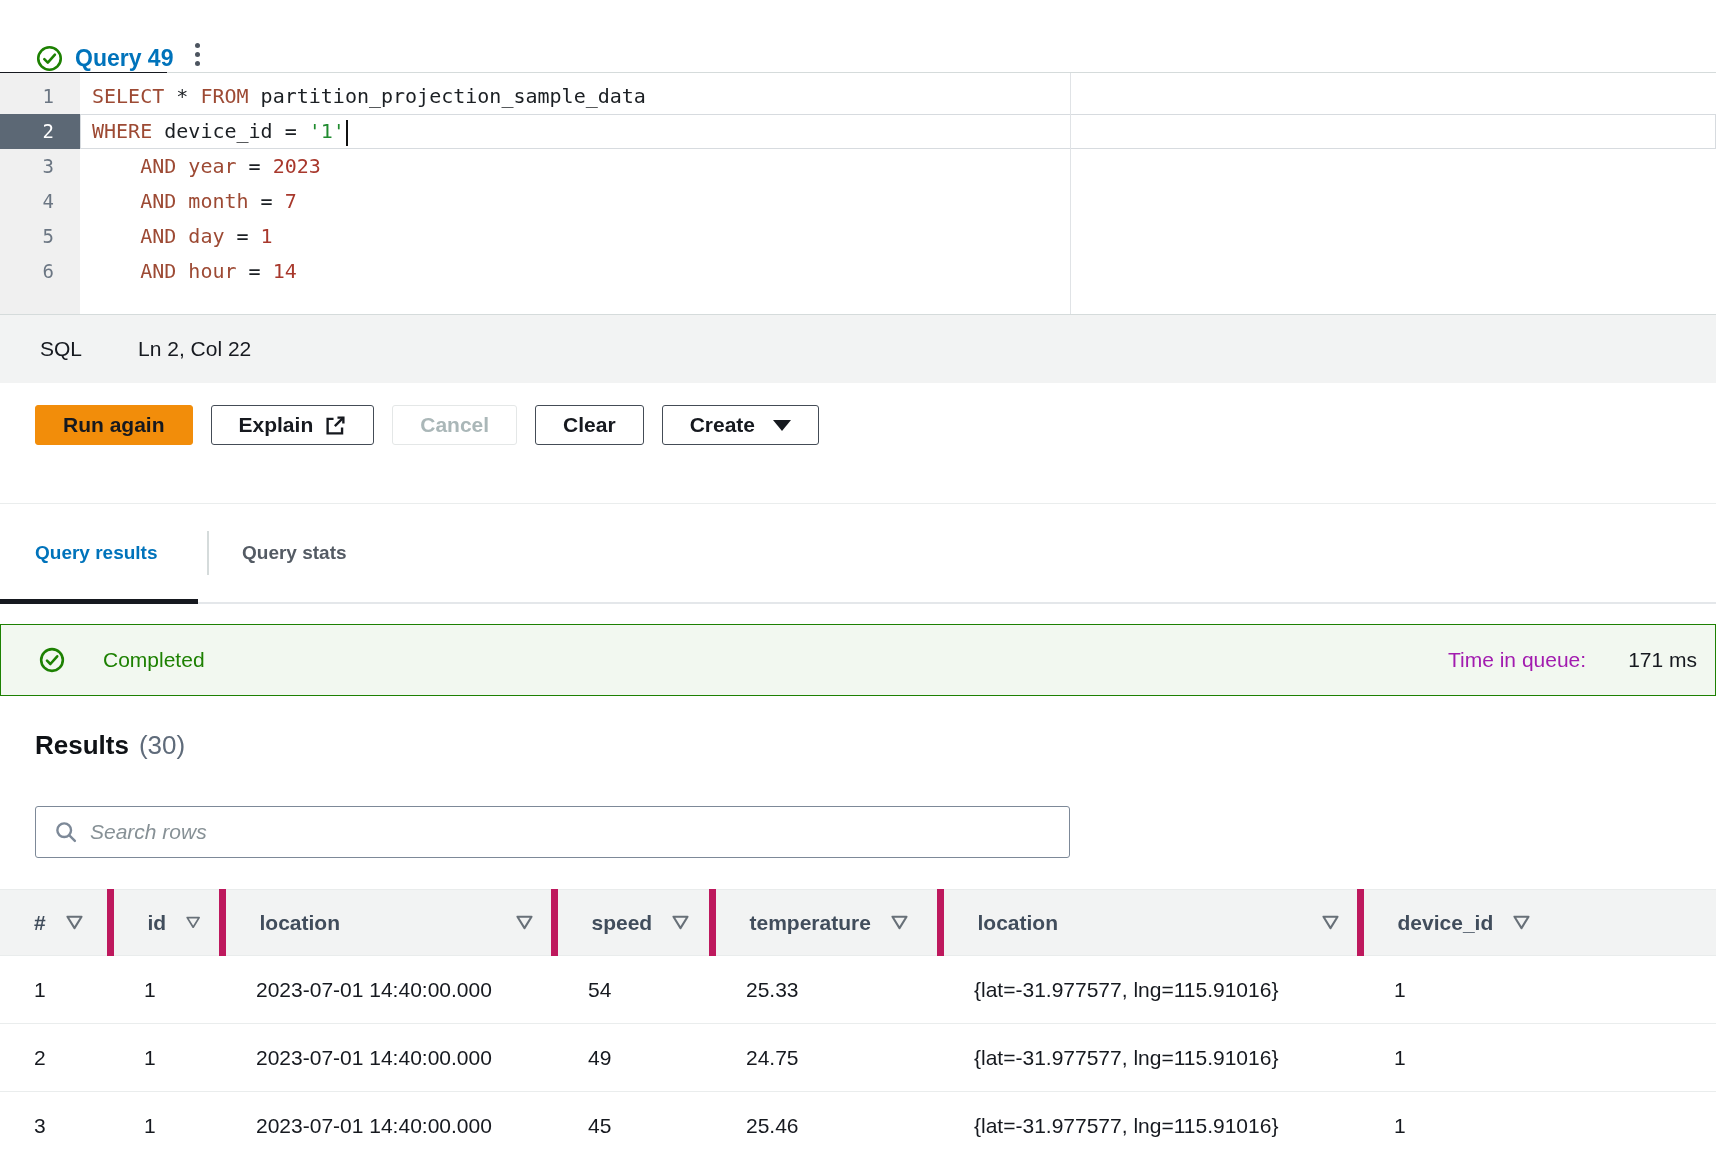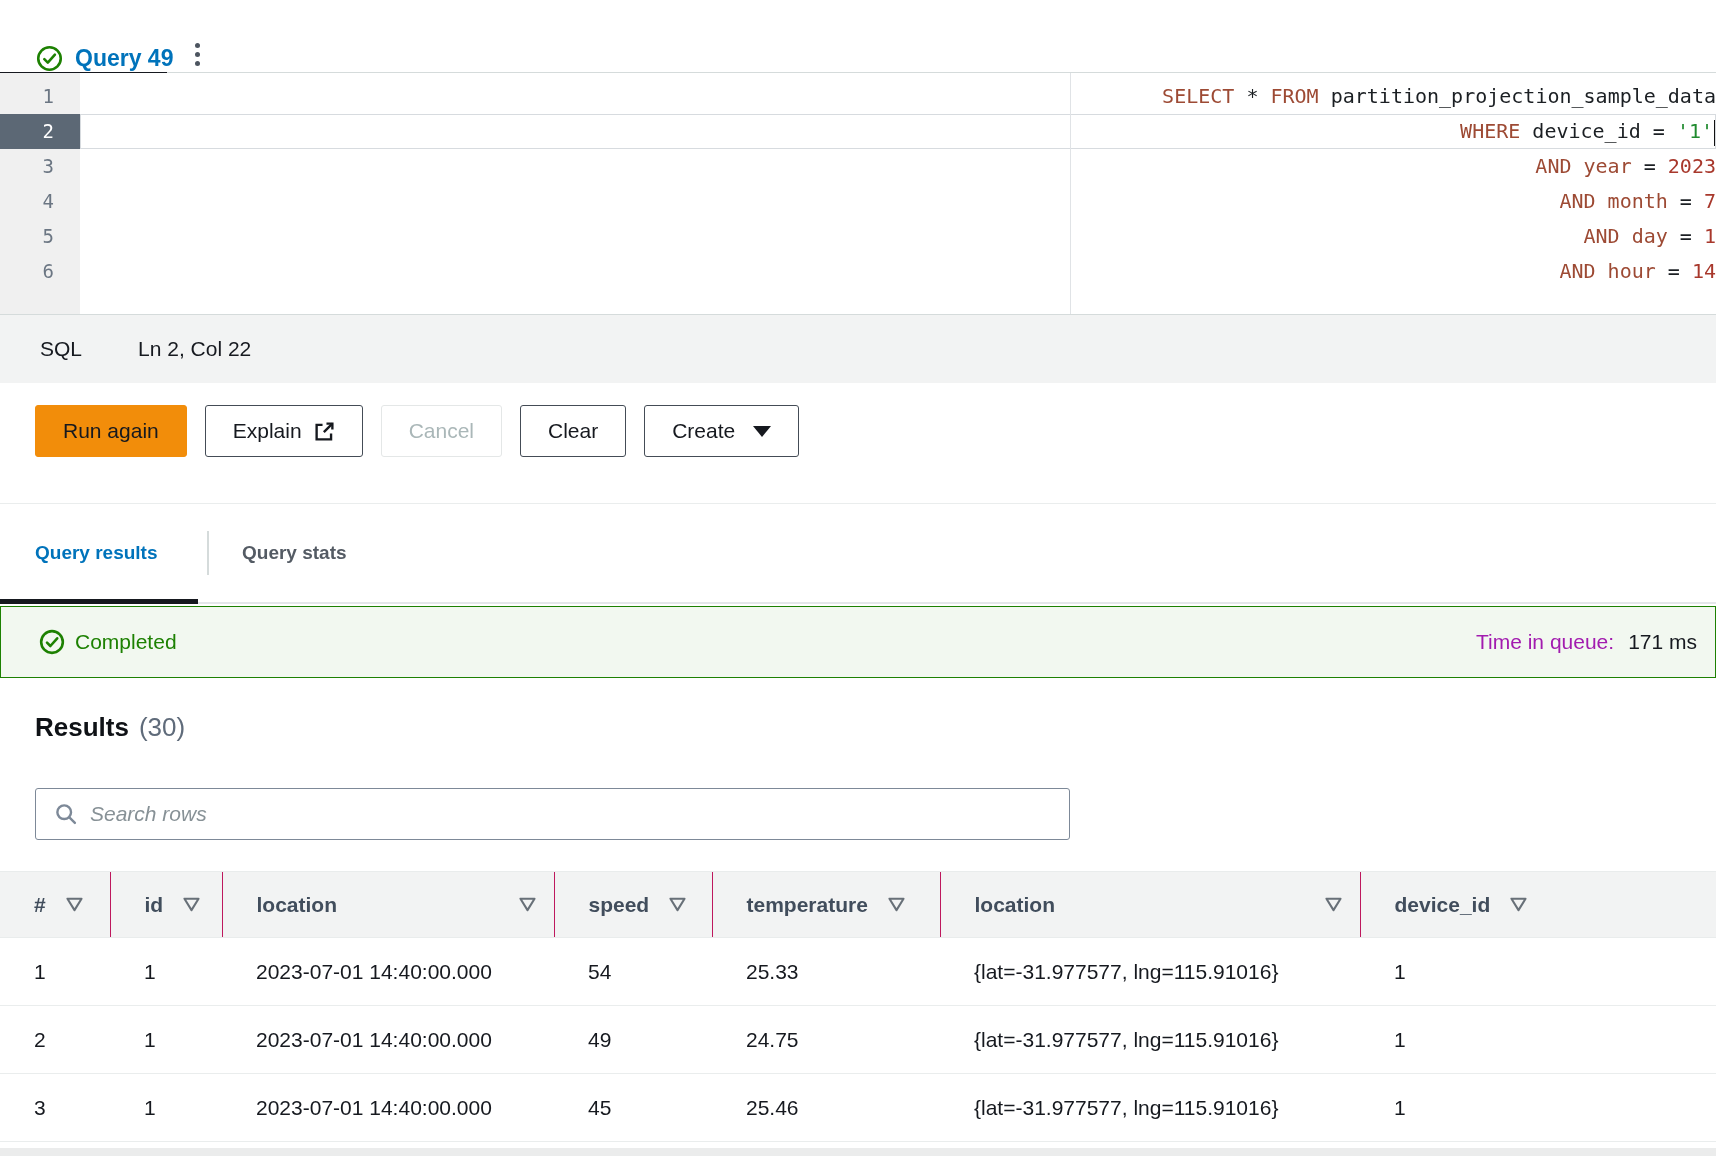--- a/index.html
+++ b/index.html
@@ -16,57 +16,57 @@
   .kebab i { width:5px; height:5px; border-radius:50%; background:#4d5560; }
 
   
   .editor { position:relative; height:241px; display:flex; background:#fff; }
   .gutter { width:80px; background:#f0f0f0; padding-top:6px; flex:none; }
   .gut { height:35px; line-height:35px; text-align:right; padding-right:26px;
          font-family:"DejaVu Sans Mono", monospace; font-size:19px; color:#6b7683; }
   .gut.active { background:#5c6875; color:#fff; }
   .codearea { flex:1; padding-top:6px; position:relative; }
   .codeline { height:35px; line-height:35px; padding-left:12px; white-space:pre;
-              font-family:"DejaVu Sans Mono", monospace; font-size:20px; color:#1b1f23;text-align:right; }
+              font-family:"DejaVu Sans Mono", monospace; font-size:20px; color:#1b1f23; }
   .codeline.active { outline:1px solid #d7dbdf; outline-offset:-1px; }
   .tok-kw { color:#9d4a34; }
   .tok-num { color:#a8382c; }
   .tok-str { color:#208b2f; }
   .tok-plain { color:#1b1f23; }
   .cursor { display:inline-block; width:2px; height:26px; background:#111; vertical-align:middle; margin-left:1px; }
   .print-margin { position:absolute; top:0; bottom:0; left:1070px; width:1px; background:#e0e3e6; }
 
   
   .statusbar { height:69px; background:#f2f3f3; border-top:1px solid #d5dbdb;
                display:flex; align-items:center; padding-left:40px; font-size:21px; color:#16191f; }
   .statusbar .lang { margin-right:56px; }
 
   
   .actions { margin:22px 0 0 35px; height:52px; display:flex; gap:18px; }
-  .btn { height:52px; display:inline-flex; align-items:center; gap:12px; padding:8px 27px;
-         font-family:"Liberation Sans", sans-serif; font-size:21px; font-weight:400;
+  .btn { height:40px; display:inline-flex; align-items:center; gap:12px; padding:8px 27px;
+         font-family:"Liberation Sans", sans-serif; font-size:21px; font-weight:700;
          background:#fff; border:1px solid #444c56; border-radius:3px; color:#16191f; cursor:pointer; }
   .btn.primary { background:#f28d0a; border-color:#f28d0a; color:#16191f; }
   .btn.disabled { border-color:#e4e7e7; color:#aab7b8; cursor:default; }
   .btn svg { flex:none; }
   .caret-down { width:0; height:0; border-left:9px solid transparent; border-right:9px solid transparent; border-top:11px solid #16191f; margin-left:6px; }
 
   .panel-sep { border:none; border-top:1px solid #eaeded; margin-top:46px; }
 
   
   .rtabs { position:relative; height:100px; display:flex; align-items:center; border-bottom:2px solid #e4e7ea; }
   .rtab { font-size:19px; font-weight:700; cursor:pointer;text-align:right; }
   .rtab.active { position:relative; color:#0073bb; width:207px; padding-left:35px; height:100%; display:flex; align-items:center; }
   .rtab.active:after { content:""; position:absolute; left:0; bottom:-2px; width:198px; height:5px; background:#16191f; }
   .rtab.inactive { color:#545b64; padding-left:33px; padding-right:40px; }
   .rtab-divider { width:2px; height:44px; background:#d5dbdb; }
 
   
-  .banner { margin-top:2px; height:72px; background:#f2f8f0; border:1px solid #1d8102;
-            display:flex; align-items:center; padding:0 18px 0 38px; }
+  .banner { margin-top:20px; height:72px; background:#f2f8f0; border:1px solid #1d8102;
+            display:flex; align-items:center; padding:0 18px 0 38px;gap:28px; }
   .banner .check { width:26px; height:26px; margin-right:10px; flex:none; }
   .banner .status { color:#1d8102; font-size:21px; }
   .banner .spacer { flex:1; }
   .banner .qlabel { color:#a21caf; font-size:21px; margin-right:14px; }
   .banner .qvalue { color:#16191f; font-size:21px; }
 
   
   .results-head { margin:34px 0 0 35px; height:36px; display:flex; align-items:flex-start; gap:10px; }
   .results-head .h { font-size:26px; font-weight:700; color:#0f1216; }
   .results-head .c { font-size:26px; color:#5f6b7a; }
@@ -78,21 +78,21 @@
                   font-family:"Liberation Sans", sans-serif; color:#16191f; background:transparent; }
   .search input::placeholder { font-style:italic; color:#879196; }
 
   
   .tablewrap { margin-top:31px; }
   table { width:1716px; border-collapse:collapse; table-layout:fixed; }
   col.c1{width:110px} col.c2{width:112px} col.c3{width:332px} col.c4{width:158px}
   col.c5{width:228px} col.c6{width:420px} col.c7{width:356px}
   th { height:66px; background:#f2f3f3; border-top:1px solid #e9ecec; border-bottom:1px solid #e9ecec;
        padding:0 18px 0 34px; text-align:left; }
-  th + th { border-left:1px solid #be185d; }
+  th + th { border-left:7px solid #be185d; }
   th .hcell { display:flex; align-items:center; gap:20px; font-size:21px; font-weight:700; color:#414d5c; }
   th:nth-child(3) .filter-icon, th:nth-child(6) .filter-icon { margin-left:auto; }
   td { height:68px; padding-left:34px; font-size:21px; color:#16191f; border-bottom:1px solid #eaeded; background:#fff; }
 
   .bottom-strip { margin-top:6px; height:9px; background:#ebecec; }
 </style>
 </head>
 <body>
 
 <div class="tabbar">

